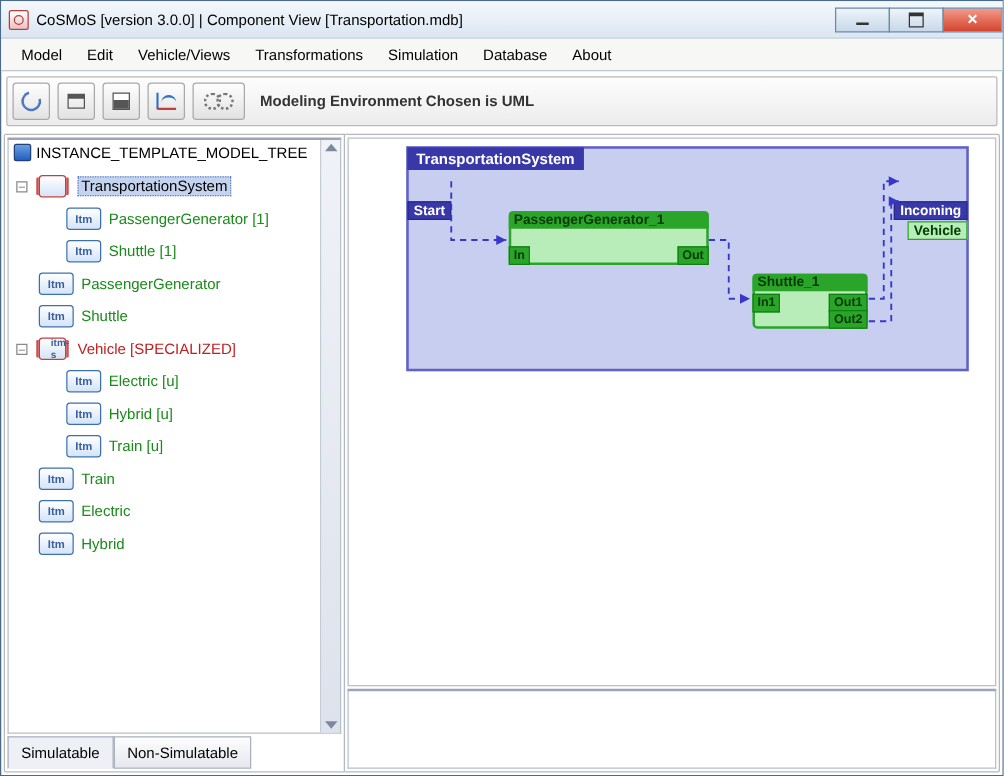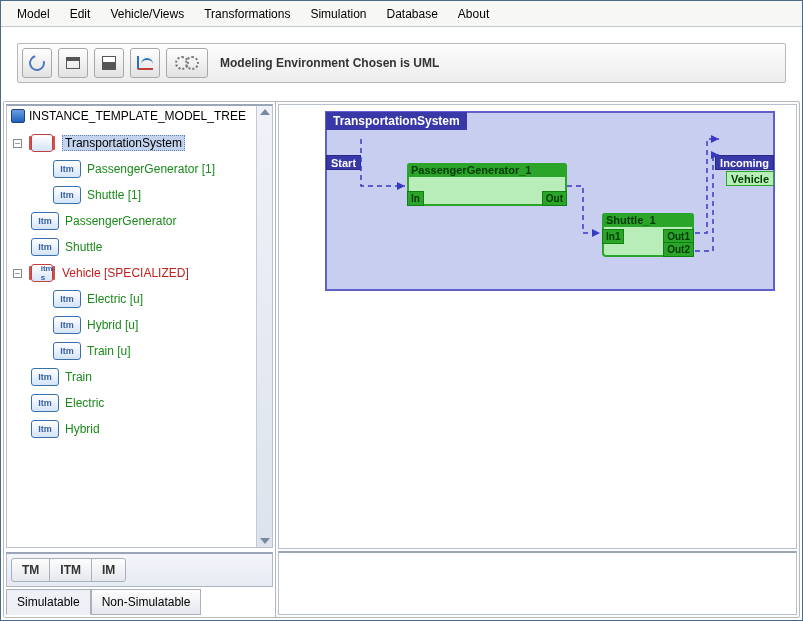--- a/index.html
+++ b/index.html
@@ -13,21 +13,21 @@
   .winbtns { margin-left:auto; display:flex; height:20px; }
   .winbtn { width:44px; height:20px; border:1px solid #6a88a8; background:linear-gradient(#eef4fa,#c8d8ea); margin-left:-1px; display:flex; align-items:center; justify-content:center; font-size:11px; color:#333;}
   .winbtn.close { background:linear-gradient(#f29a8a,#d4432c); color:#fff; font-weight:bold; width:48px; border-top-right-radius:0;}
   .winbtn.min::after { content:""; width:10px; height:2px; background:#333; margin-top:6px;}
   .winbtn.max::after { content:""; width:10px; height:8px; border:1px solid #333; border-top-width:3px;}
   .winbtn.close::after { content:"\2715"; font-size:11px;}
 
   .menubar { height:26px; border-bottom:1px solid #c0c8d0; display:flex; align-items:center; padding:0 6px; background:#f7f7f5; font-size:12px; color:#000;}
   .menubar span { padding:4px 10px; cursor:default; }
 
-  .toolbar { height:40px; border:1px solid #b8b8b8; margin:16px; background:linear-gradient(#fdfdfd,#ececec); display:flex; align-items:center; padding:0 4px; gap:6px; border-radius:2px;}
+  .toolbar { height:40px; border:1px solid #b8b8b8; margin:4px; background:linear-gradient(#fdfdfd,#ececec); display:flex; align-items:center; padding:0 4px; gap:6px; border-radius:2px;}
   .tbtn { width:30px; height:30px; border:1px solid #a8a8a8; background:linear-gradient(#fefefe,#e2e2e2); border-radius:3px; display:flex; align-items:center; justify-content:center; }
   .tlabel { font-weight:bold; font-size:12px; color:#333; margin-left:6px;}
 
   .content { flex:1; display:flex; margin:2px; border:1px solid #b8b8b8; border-radius:2px; background:#fcfcfc; overflow:hidden;}
   .left-pane { width:272px; display:flex; flex-direction:column; border-right:1px solid #b0b8c0; background:#fff;}
   .tree-wrap { border:1px solid #b8c0cc; border-top:2px solid #9aa6b8; margin:2px; flex:1; overflow:auto; background:#fff; }
   .tree-header { background:#fff; padding:3px 4px; font-size:12px; color:#000; display:flex; align-items:center; gap:4px; border-bottom:0;}
   .db-icon { width:14px; height:14px; background:linear-gradient(#6aa0e0,#2060c0); border:1px solid #204080; border-radius:2px;}
   .tree { padding:4px 4px 4px 6px; }
   .row { display:flex; align-items:center; height:26px; }
@@ -79,20 +79,29 @@
   .vscroll-hint { position:absolute; right:0; top:0; bottom:0; width:16px; background:linear-gradient(#f0f2f8,#dde2ec); border-left:1px solid #c4cad6;}
   .vscroll-hint::before,.vscroll-hint::after{content:"";position:absolute;left:3px;width:0;height:0;border-left:5px solid transparent;border-right:5px solid transparent;}
   .vscroll-hint::before{top:3px;border-bottom:6px solid #7a88a0;}
   .vscroll-hint::after{bottom:3px;border-top:6px solid #7a88a0;}
 </style>
 </head>
 <body>
 
 <div class="window">
 
+  <div class="titlebar">
+    <div class="icon"></div>
+    <div class="title">CoSMoS [version 3.0.0] | Component View [Transportation.mdb]</div>
+    <div class="winbtns">
+      <div class="winbtn min"></div>
+      <div class="winbtn max"></div>
+      <div class="winbtn close"></div>
+    </div>
+  </div>
 
   <div class="menubar">
     <span>Model</span>
     <span>Edit</span>
     <span>Vehicle/Views</span>
     <span>Transformations</span>
     <span>Simulation</span>
     <span>Database</span>
     <span>About</span>
   </div>
@@ -179,25 +188,20 @@
             <span class="lbl green">Electric</span>
           </div>
           <div class="row indent1">
             <div class="nodeicon">Itm</div>
             <span class="lbl green">Hybrid</span>
           </div>
         </div>
         <div class="vscroll-hint"></div>
       </div>
 
-      <div class="model-tabs">
-        <div class="tab first">TM</div>
-        <div class="tab">ITM</div>
-        <div class="tab last">IM</div>
-      </div>
 
       <div class="sim-tabs">
         <div class="sim-tab active">Simulatable</div>
         <div class="sim-tab">Non-Simulatable</div>
       </div>
     </div>
 
     <div class="right-pane">
       <div class="canvas">
 

